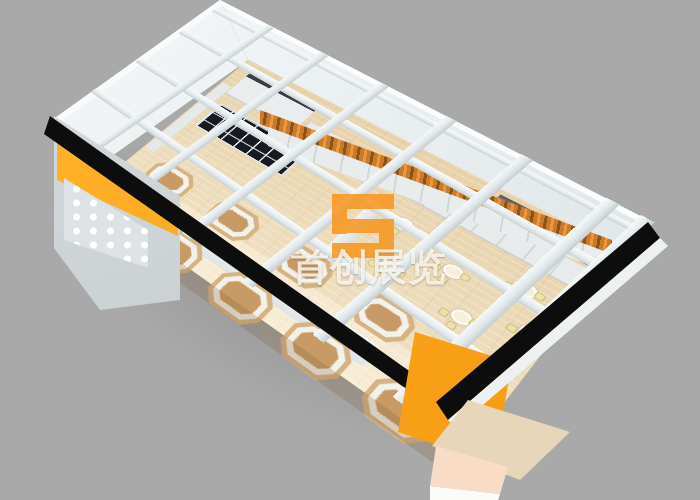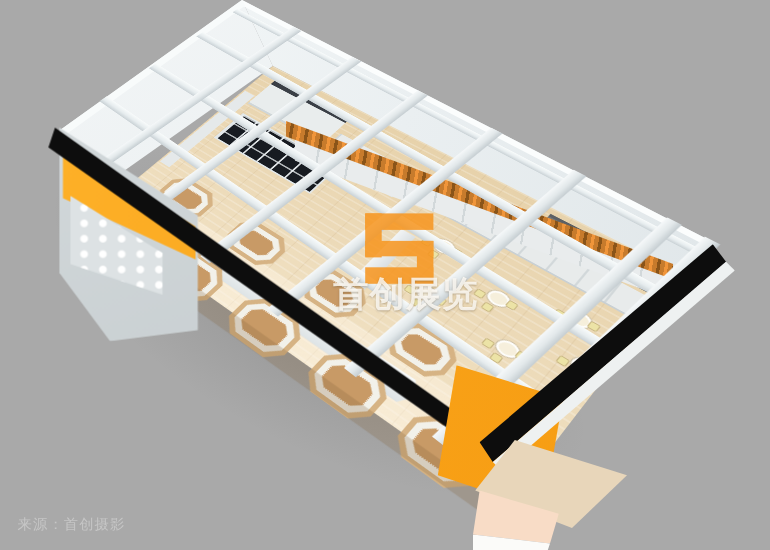--- a/index.html
+++ b/index.html
@@ -101,21 +101,21 @@
 
   
   .wm{left:0;top:0;width:700px;height:500px;pointer-events:none;}
   .wm-logo{left:332px;top:194px;width:62px;height:64px;opacity:0.85;}
   .wm-logo div{background:#f7941d;}
   .seg-top{left:0;top:0;width:62px;height:15px;}
   .seg-ul{left:0;top:0;width:15px;height:40px;}
   .seg-mid{left:0;top:25px;width:62px;height:14px;}
   .seg-lr{left:47px;top:25px;width:15px;height:39px;}
   .seg-bot{left:0;top:49px;width:62px;height:15px;}
-  .wm-title{left:284px;top:244px;width:170px;height:46px;font-size:32px;font-weight:bold;
+  .wm-title{left:284px;top:244px;width:170px;height:46px;font-size:38px;font-weight:bold;
     color:rgba(255,253,248,0.82);letter-spacing:1px;text-shadow:0 1px 2px rgba(100,80,50,0.4);
     text-align:center;line-height:46px;white-space:nowrap;}
   .wm-sub{left:284px;top:290px;width:170px;font-size:8px;color:rgba(255,255,255,0.72);
     letter-spacing:1.5px;text-align:center;}
 
   
   .caption{left:16px;top:468px;font-size:13px;color:#c6c6c6;letter-spacing:1px;}
 </style>
 </head>
 <body>
@@ -234,15 +234,14 @@
     <div class="wm-logo">
       <div class="seg-top"></div>
       <div class="seg-ul"></div>
       <div class="seg-mid"></div>
       <div class="seg-lr"></div>
       <div class="seg-bot"></div>
     </div>
     <div class="wm-title">首创展览</div>
   </div>
 
-  <div class="caption">来源：首创摄影</div>
 
 </div>
 
 </body></html>

